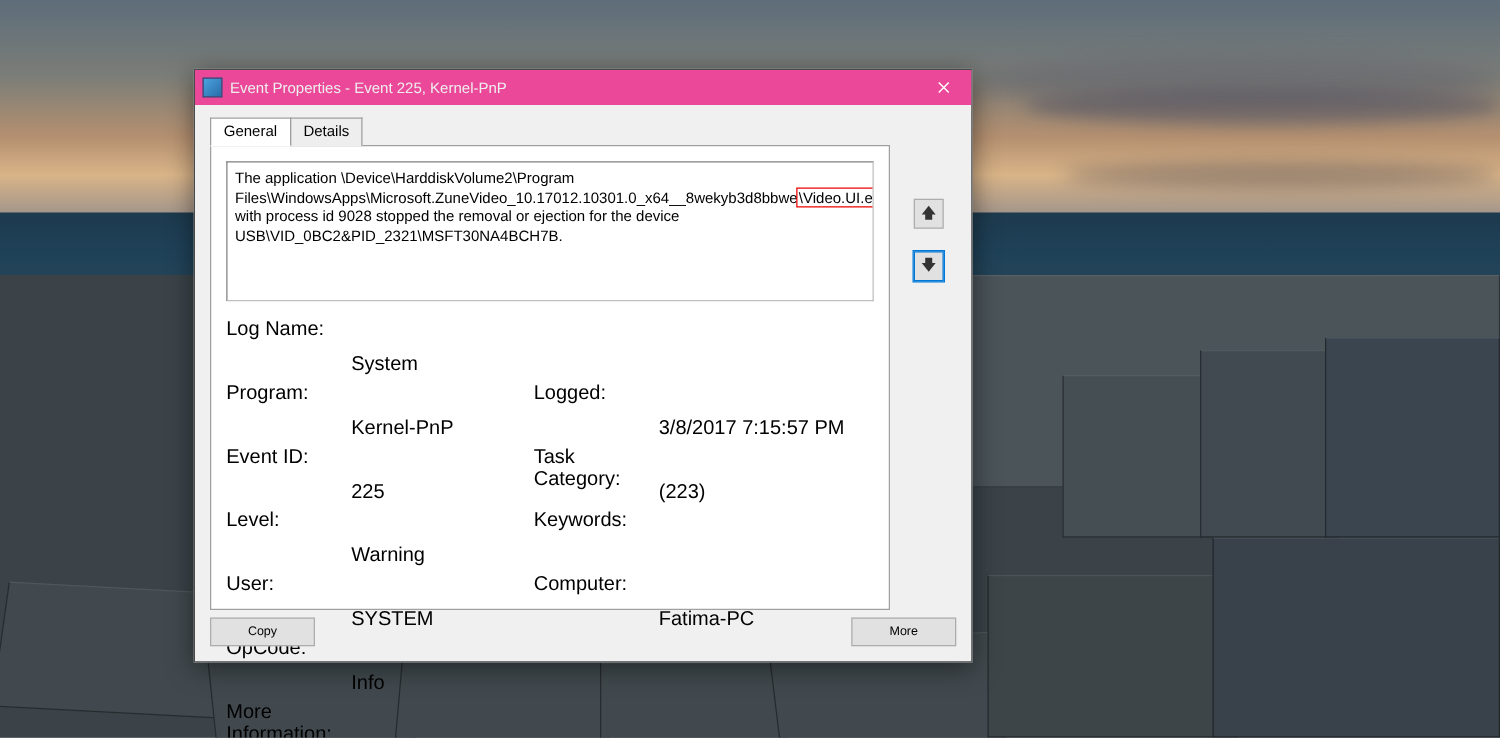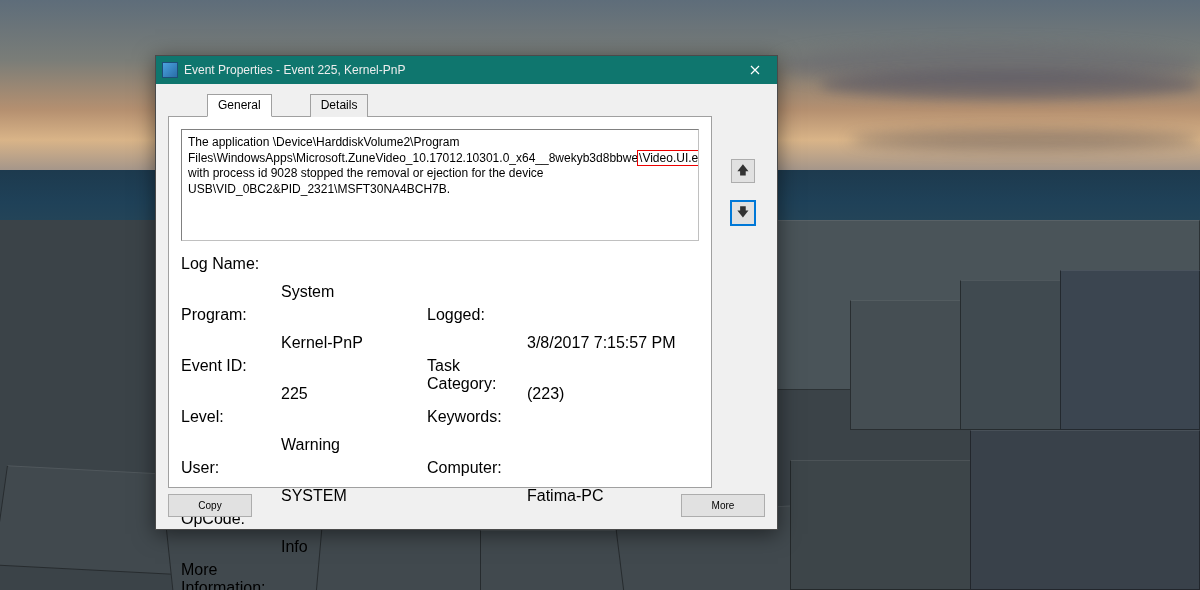--- a/index.html
+++ b/index.html
@@ -15,30 +15,30 @@
             border-radius:50%; filter:blur(6px);}
   .cloud3 { position:absolute; top:130px; left:850px; width:350px; height:20px; background:rgba(60,60,75,0.4);
             border-radius:50%; filter:blur(7px);}
   .sea { position:absolute; left:0; right:0; top:170px; height:80px;
          background: linear-gradient(180deg,#1d3a4e 0%,#1f4158 40%,#2a4958 100%);}
   .rocks { position:absolute; left:0; right:0; top:220px; bottom:0;
            background: #3b4348;}
   .rock { position:absolute; background:#41494e; border:1px solid rgba(0,0,0,0.4); border-top:1px solid rgba(255,255,255,0.08);}
   .dialog { position:absolute; left:155px; top:55px; width:623px; height:475px;
             background:#f0f0f0; border:1px solid #4a4a4a; box-shadow:0 4px 20px rgba(0,0,0,0.5);}
-  .titlebar { height:28px; background:#0f766e; color:#fff; display:flex; align-items:center;}
+  .titlebar { height:28px; background:#ec4899; color:#fff; display:flex; align-items:center;}
   .titlebar-icon { width:16px; height:16px; margin:0 6px;
                    background:linear-gradient(135deg,#4aa3df,#2a6da8); border:1px solid #1d4e78;}
   .titlebar-text { flex:1; font-size:12px; color:#eee;}
   .close-btn { width:44px; height:28px; display:flex; align-items:center; justify-content:center;
                color:#fff; font-size:13px;}
   .dialog-body { position:absolute; top:28px; bottom:0; left:0; right:0; padding:10px 12px;}
   .tab-header { display:flex; position:relative; z-index:2;}
   .tab { padding:3px 10px 4px; background:#f0f0f0; border:1px solid #a0a0a0; border-bottom:none;
-         margin-right:-1px; font-size:12px; cursor:default;margin-left:39px;}
+         margin-right:-1px; font-size:12px; cursor:default;}
   .tab.active { background:#fff; border-bottom:1px solid #fff; position:relative;}
   .tab:not(.active) { background:#eee;}
   .tab-panel { border:1px solid #a0a0a0; background:#fff; margin-top:-1px; padding:12px; height:372px;}
   .description-box { border:1px solid #c0c0c0; border-top-color:#808080; border-left-color:#808080;
                      height:112px; padding:5px 6px; font-size:12px; line-height:1.3; color:#000;
                      overflow:hidden;}
   .highlight { border:1px solid #e00; padding:0 1px; margin:0 -1px;}
   .details-grid { margin-top:14px; display:grid; grid-template-columns:100px 146px 100px 150px;
                   row-gap:5px; font-size:16px;}
   .label { color:#000;}

